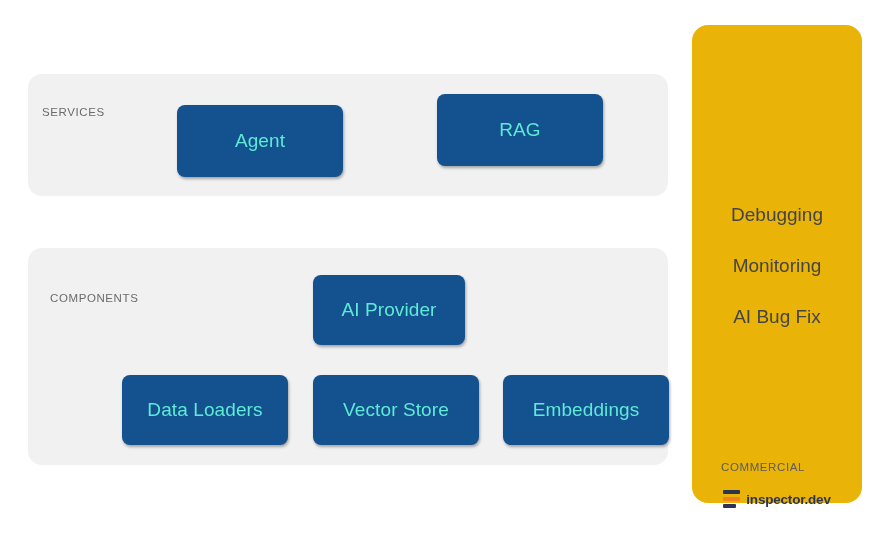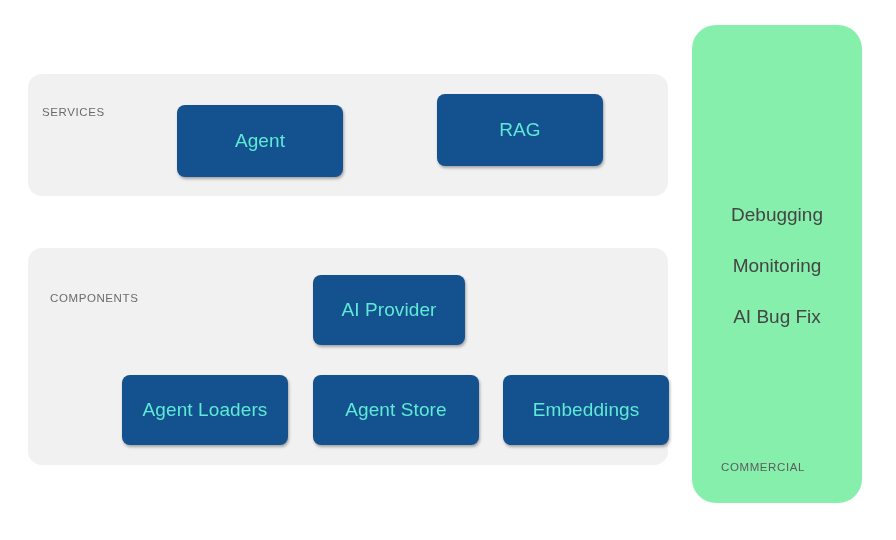--- a/index.html
+++ b/index.html
@@ -63,22 +63,22 @@
   #node-vector-store { left: 278px; top: 375px; width: 166px; height: 70px; }
   #node-embeddings   { left: 468px; top: 375px; width: 166px; height: 70px; border-radius: 8px; }
 
   
   #commercial-panel {
     position: absolute;
     left: 692px;
     top: 25px;
     width: 170px;
     height: 478px;
-    background: #86efac;
-    border-radius: 24px;
+    background: #eab308;
+    border-radius: 16px;
     box-sizing: border-box;
   }
   .feature-item {
     position: absolute;
     width: 170px;
     text-align: center;
     font-size: 19px;
     color: #454545;
     font-family: "Liberation Sans", sans-serif;
     white-space: nowrap;
@@ -140,30 +140,38 @@
 
 <div class="node-box" id="node-agent">Agent</div>
 
 <div class="node-box" id="node-rag">RAG</div>
 
 <div class="group-panel" id="components-panel"></div>
 <div class="group-label" id="components-label">COMPONENTS</div>
 
 <div class="node-box" id="node-ai-provider">AI Provider</div>
 
-<div class="node-box" id="node-data-loaders">Agent Loaders</div>
+<div class="node-box" id="node-data-loaders">Data Loaders</div>
 
-<div class="node-box" id="node-vector-store">Agent Store</div>
+<div class="node-box" id="node-vector-store">Vector Store</div>
 
 <div class="node-box" id="node-embeddings">Embeddings</div>
 
 <div id="commercial-panel">
 
   <div class="feature-item" id="feature-0">Debugging</div>
 
   <div class="feature-item" id="feature-1">Monitoring</div>
 
   <div class="feature-item" id="feature-2">AI Bug Fix</div>
 
   <div id="commercial-label">COMMERCIAL</div>
 
+  <div id="brand-row">
+    <span id="brand-logo-icon">
+      <span class="bar bar-top"></span>
+      <span class="bar bar-middle"></span>
+      <span class="bar bar-bottom"></span>
+    </span>
+    <span id="brand-name">inspector.dev</span>
+  </div>
 
 </div>
 
 </body></html>

